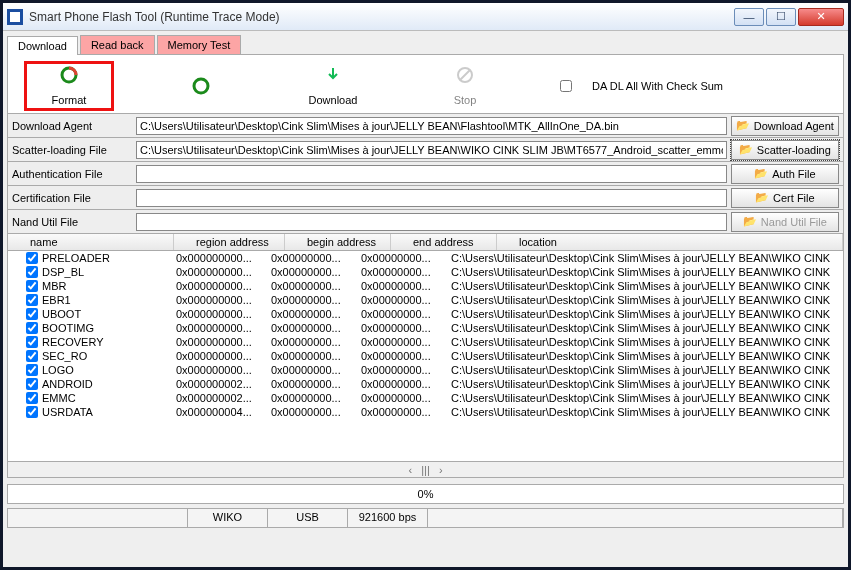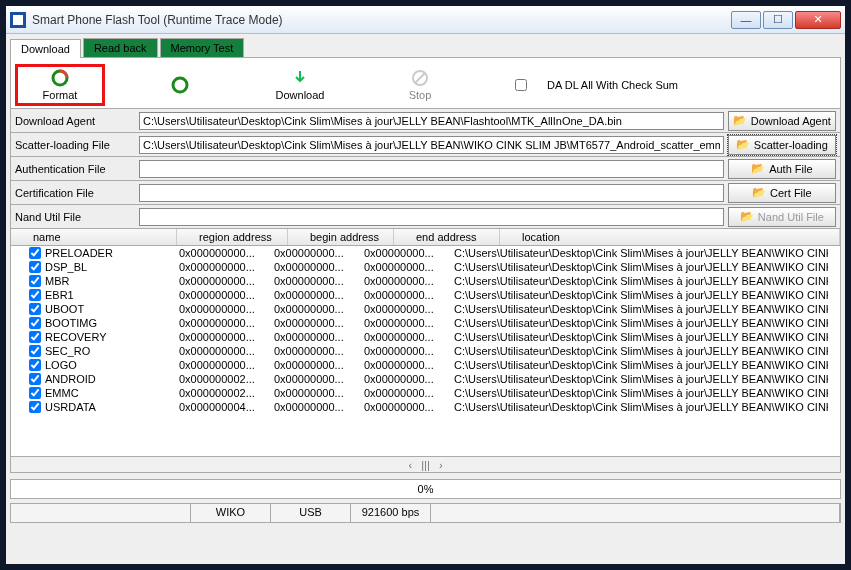--- a/index.html
+++ b/index.html
@@ -1,31 +1,31 @@
 <!DOCTYPE html>
 <html><head>
 <meta charset="utf-8">
 <style>
 * { box-sizing: border-box; margin: 0; padding: 0; font-family: "Segoe UI", Tahoma, sans-serif; font-size: 11px; }
 body { background: #ccc; }
-.window { width: 851px; height: 570px; background: #efefef; border: 6px solid #0f172a; box-shadow: 0 0 0 4px rgba(42,95,168,0.4); position: relative; }
+.window { width: 851px; height: 570px; background: #efefef; border: 3px solid #0f172a; box-shadow: 0 0 0 4px rgba(42,95,168,0.4); position: relative; }
 .titlebar { height: 28px; background: linear-gradient(#fff,#e0eaf7); display: flex; align-items: center; padding: 0 4px; border-bottom: 1px solid #bbb; }
 .titlebar .icon { width: 16px; height: 16px; margin-right: 6px; }
 .titlebar .title { flex: 1; color: #333; font-size: 12px; }
 .winbtns { display: flex; gap: 2px; }
 .winbtn { width: 30px; height: 18px; border: 1px solid #6b8db8; border-radius: 2px; background: linear-gradient(#f2f6fc,#d3e1f4); display:flex; align-items:center; justify-content:center; color:#2a3f5f; }
 .winbtn.close { width: 46px; background: linear-gradient(#f78b8b,#d43b2d); border-color:#a52a1f; color:#fff; }
 .menubar { height: 20px; display:flex; align-items:center; padding: 0 6px; gap: 14px; background:#f4f4f4; border-bottom:1px solid #ddd; }
 .menubar span { color: #1a3e8c; cursor: default; }
 .client { padding: 4px; }
 .tabs { display:flex; border-bottom:1px solid #aaa; }
-.tab { padding: 3px 10px; border:1px solid #aaa; border-bottom:none; background:#15803d; margin-right:2px; }
+.tab { padding: 3px 10px; border:1px solid #aaa; border-bottom:none; background:#fca5a5; margin-right:2px; }
 .tab.active { background:#fff; position:relative; top:1px; }
 .toolbar { display:flex; align-items:center; padding: 6px 4px 2px 4px; gap: 30px; border:1px solid #aaa; border-top:none; background:#fff; }
-.tbbtn { display:flex; flex-direction:column; align-items:center; gap:2px; width: 90px; }
+.tbbtn { display:flex; flex-direction:column; align-items:center; gap:10px; width: 90px; margin-left: 12px; }
 .tbicon { width:18px; height:18px; }
 .formatbox { border:3px solid #e11; padding:2px 10px; }
 .checkline { display:flex; align-items:center; gap:20px; margin-left:20px; }
 .fieldrow { display:flex; align-items:center; height:24px; border:1px solid #aaa; border-top:none; background:#eee; }
 .fieldrow .label { width:128px; padding:0 4px; }
 .fieldrow input[type=text] { flex:1; height:18px; border:1px solid #888; background:#fff; padding:0 3px; font-size:11px; }
 .fieldrow .btn { width:108px; height:20px; margin:0 4px; border:1px solid #888; background:linear-gradient(#fff,#e4e4e4); display:flex; align-items:center; justify-content:center; gap:4px; }
 .fieldrow .btn.highlight { outline:1px dotted #444; }
 .fieldrow .btn.disabled { color:#999; }
 .folder-icon { color:#caa21a; }

